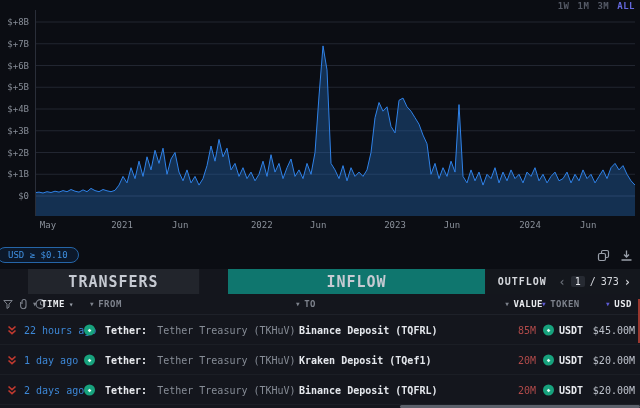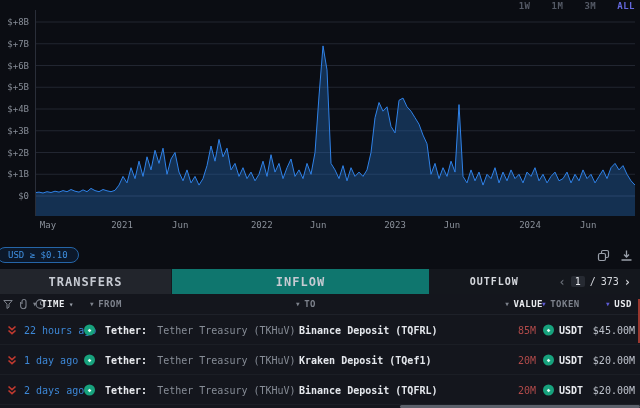--- a/index.html
+++ b/index.html
@@ -17,38 +17,38 @@
   .ytick { position:absolute; right:2px; font-size:9px; color:#878d97; white-space:nowrap; }
   .chart-svg { position:absolute; left:35px; top:0; width:600px; height:216px; display:block; }
   .chart-svg .grid { stroke:#222631; stroke-width:1; }
   .chart-svg .grid.zero { stroke:#2c313d; }
   .chart-svg .axisline { stroke:#2a2e39; stroke-width:1; }
   .chart-svg .area { fill:rgba(38,106,183,0.38); stroke:none; }
   .chart-svg .line { fill:none; stroke:#2f82e8; stroke-width:1; }
   .x-axis { position:absolute; left:0; top:220px; width:640px; height:14px;text-decoration:underline; }
   .xtick { position:absolute; font-size:9px; color:#8a909a; white-space:nowrap; }
 
-  .range-buttons { position:absolute; top:1px; right:5px; display:flex; gap:21px;
+  .range-buttons { position:absolute; top:1px; right:5px; display:flex; gap:8px;
     font-size:9px; font-weight:bold; }
   .range-btn { color:#555a66; cursor:pointer; letter-spacing:0.5px; }
   .range-btn.active { color:#6468dd; }
 
   
   .filter-pill { position:absolute; top:247px; left:-3px; height:16px; line-height:14px;
     border:1px solid #2565a8; border-radius:9px; padding:0 10px; font-size:9px;
     color:#3f8fe0; background:rgba(15,35,62,0.55); white-space:nowrap; }
   .chart-tools { position:absolute; top:249px; right:7px; display:flex; gap:10px; align-items:center; }
   .tool-icon { width:13px; height:13px; color:#9aa0aa; cursor:pointer; }
   .tool-icon svg { display:block; }
 
   
   .lower { position:absolute; left:0; top:269px; width:640px; bottom:0; background:#14161d; }
   .tabs { display:flex; height:25px; width:640px; }
   .tab { display:flex; align-items:center; justify-content:center;
-    font-size:12px; font-weight:bold; letter-spacing:1px; color:#c6cad2; cursor:pointer; }
+    font-size:15px; font-weight:bold; letter-spacing:1px; color:#c6cad2; cursor:pointer;margin-left:28px; }
   .tab-transfers { width:172px; background:#22252c; border-right:1px solid #16181f; }
   .tab-inflow { width:258px; background:#0f766e; border-right:1px solid #16181f; }
   .tab-outflow-region { flex:1; background:#14171d; display:flex; align-items:center; }
   .tab-outflow-label { flex:1; text-align:center; font-size:10px; font-weight:bold;
     letter-spacing:1px; color:#d6d9de; cursor:pointer; }
   .pagination { display:flex; align-items:center; gap:5px; padding-right:9px;
     font-size:10px; color:#d6d9de; }
   .pg-chev { font-size:12px; font-weight:bold; cursor:pointer; line-height:1; }
   .pg-prev { color:#6a6f78; }
   .pg-next { color:#d6d9de; }

